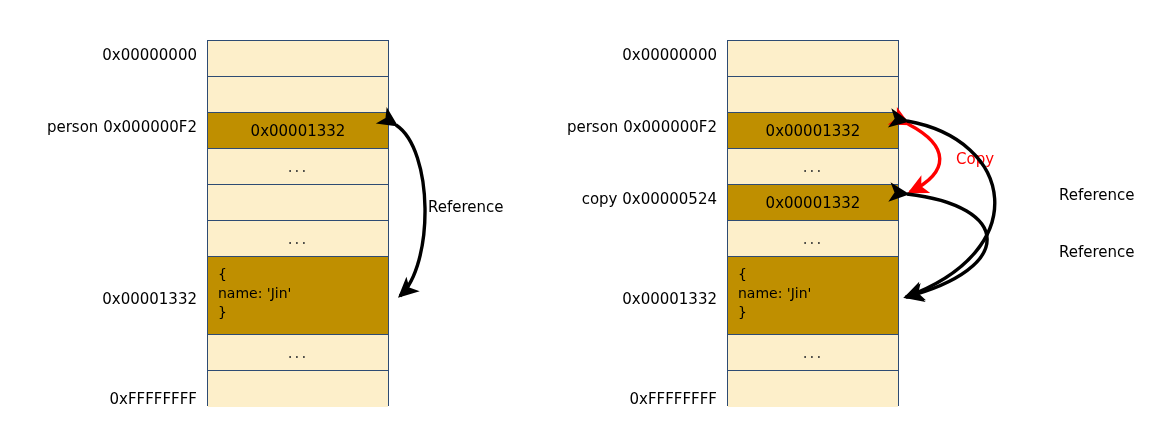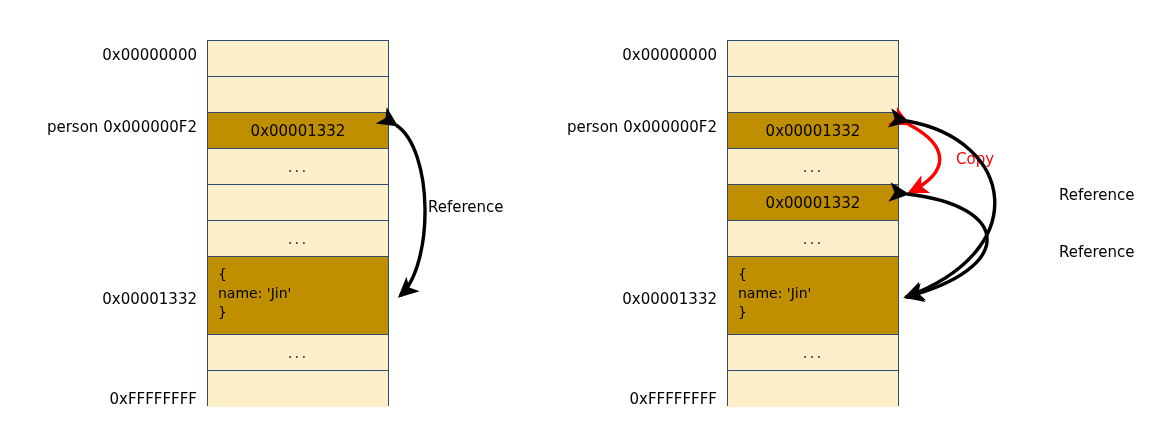--- a/index.html
+++ b/index.html
@@ -120,20 +120,21 @@
     <div class="mem-row" style="height:36px;">
       <span class="ellipsis">...</span>
     </div>
     <div class="mem-row" style="height:36px;"></div>
   </div>
 
   <div class="arrow-label" style="left:424px; top:200px;">Reference</div>
 
   <div class="addr-label" style="left:563px; top:48px; width:150px;">0x00000000</div>
   <div class="addr-label" style="left:543px; top:120px; width:170px;">person 0x000000F2</div>
+  <div class="addr-label" style="left:543px; top:192px; width:170px;">copy 0x00000524</div>
   <div class="addr-label" style="left:563px; top:292px; width:150px;">0x00001332</div>
   <div class="addr-label" style="left:563px; top:392px; width:150px;">0xFFFFFFFF</div>
 
   <div class="mem-table" style="left:723px; top:40px; width:172px; height:366px;">
     <div class="mem-row" style="height:36px;"></div>
     <div class="mem-row" style="height:36px;"></div>
     <div class="mem-row gold" style="height:36px;">
       <span>0x00001332</span>
     </div>
     <div class="mem-row" style="height:36px;">

